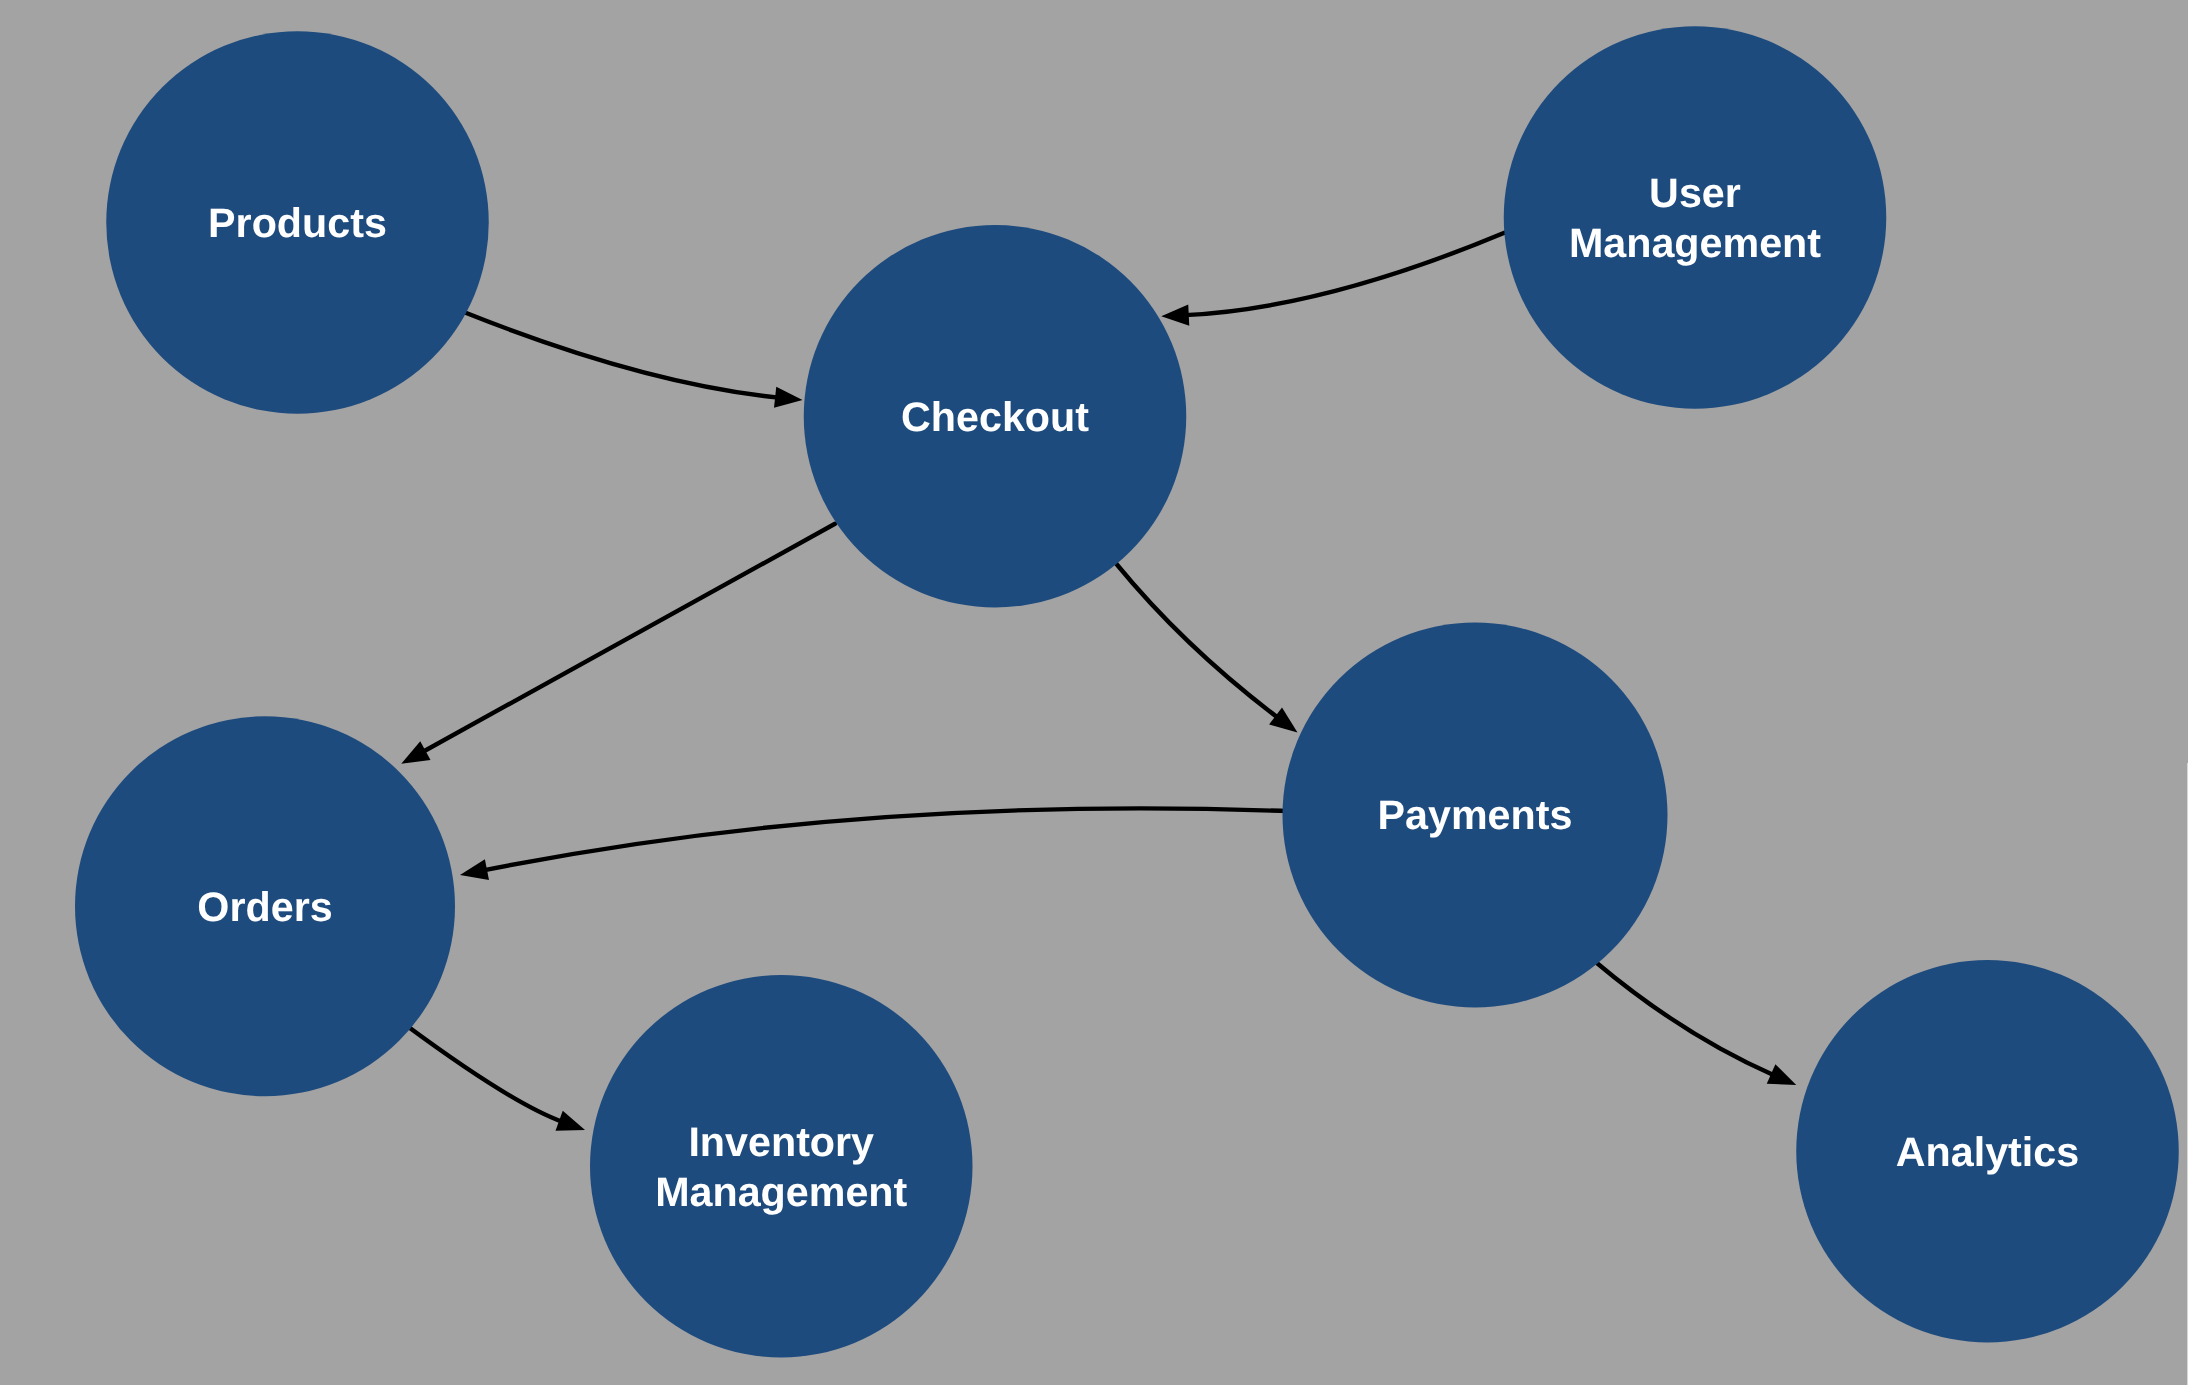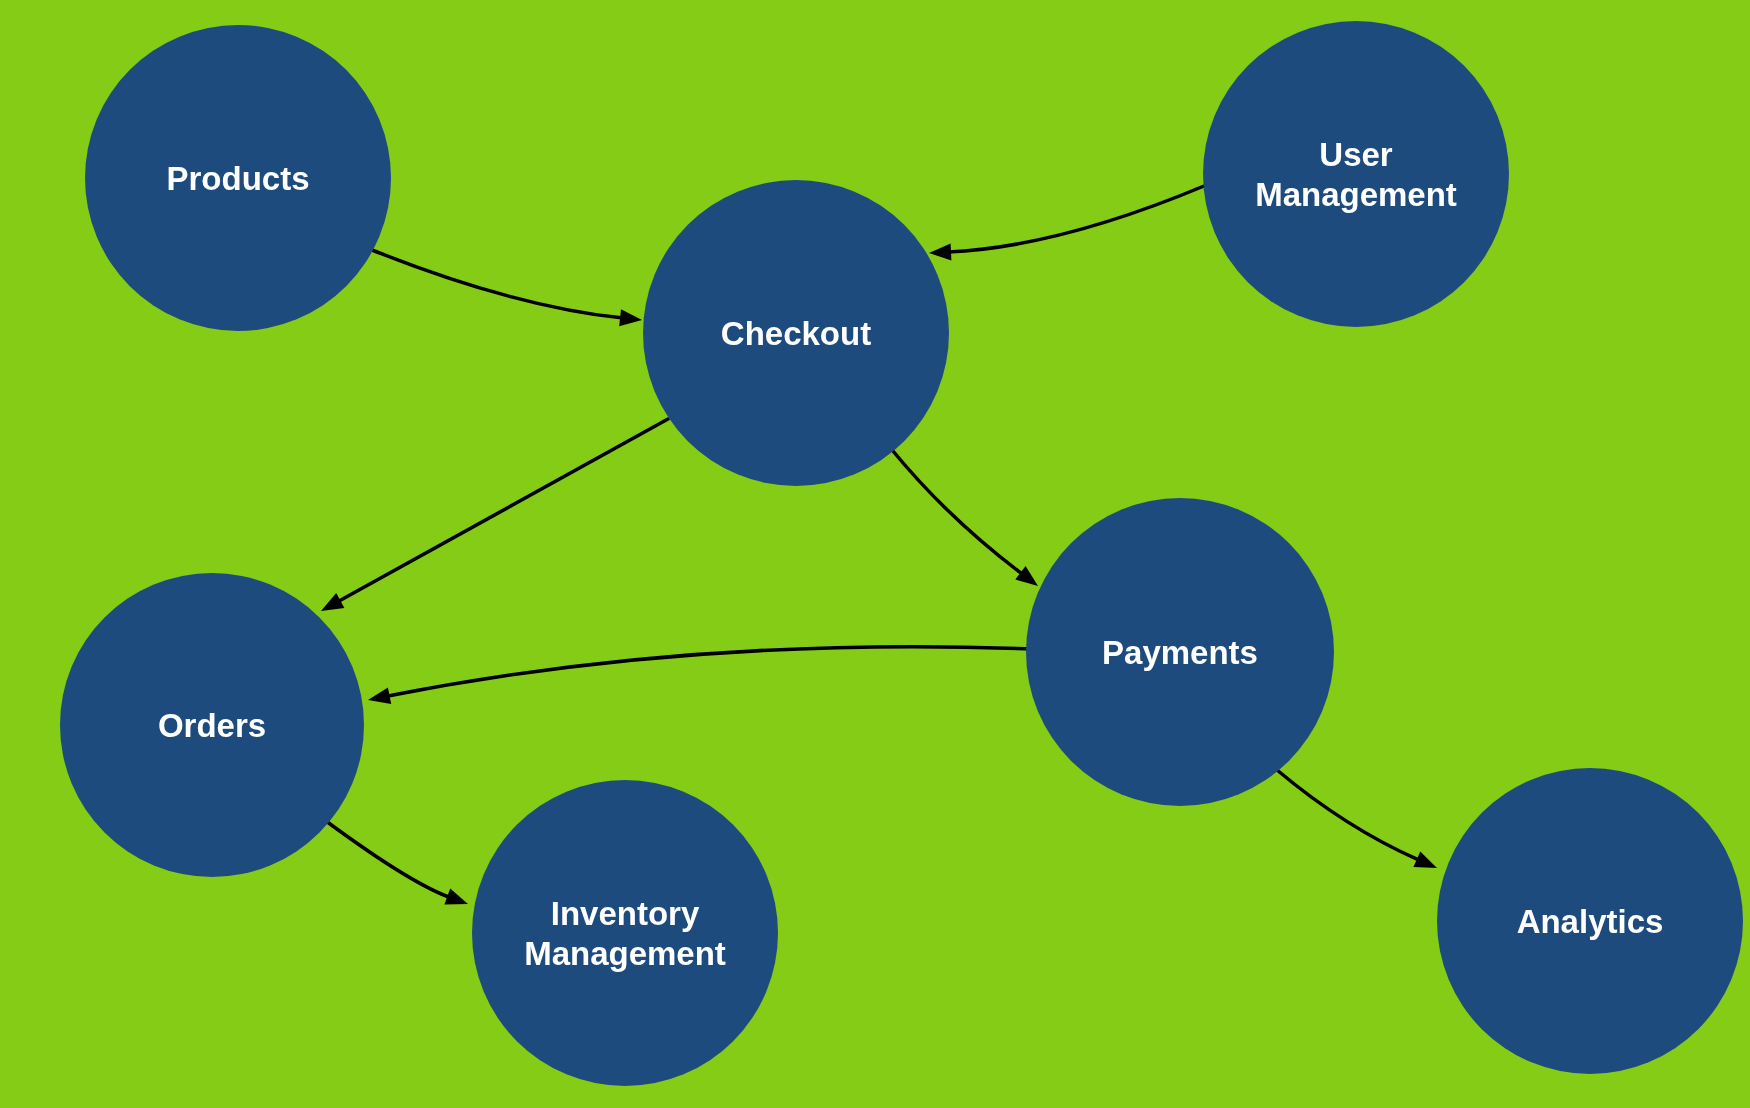--- a/index.html
+++ b/index.html
@@ -6,21 +6,21 @@
     margin: 0;
     padding: 0;
     background: #ffffff;
     font-family: "Liberation Sans", sans-serif;
   }
   #stage {
     width: 1750px;
     height: 1108px;
     position: relative;
     overflow: hidden;
-    background: #84cc16;
+    background: #a3a3a3;
   }
   svg { display: block; }
   .edge-path {
     fill: none;
     stroke-width: 3.5px;
     stroke-linecap: round;
   }
   .node-label {
     font-family: "Liberation Sans", sans-serif;
     font-size: 33px;

